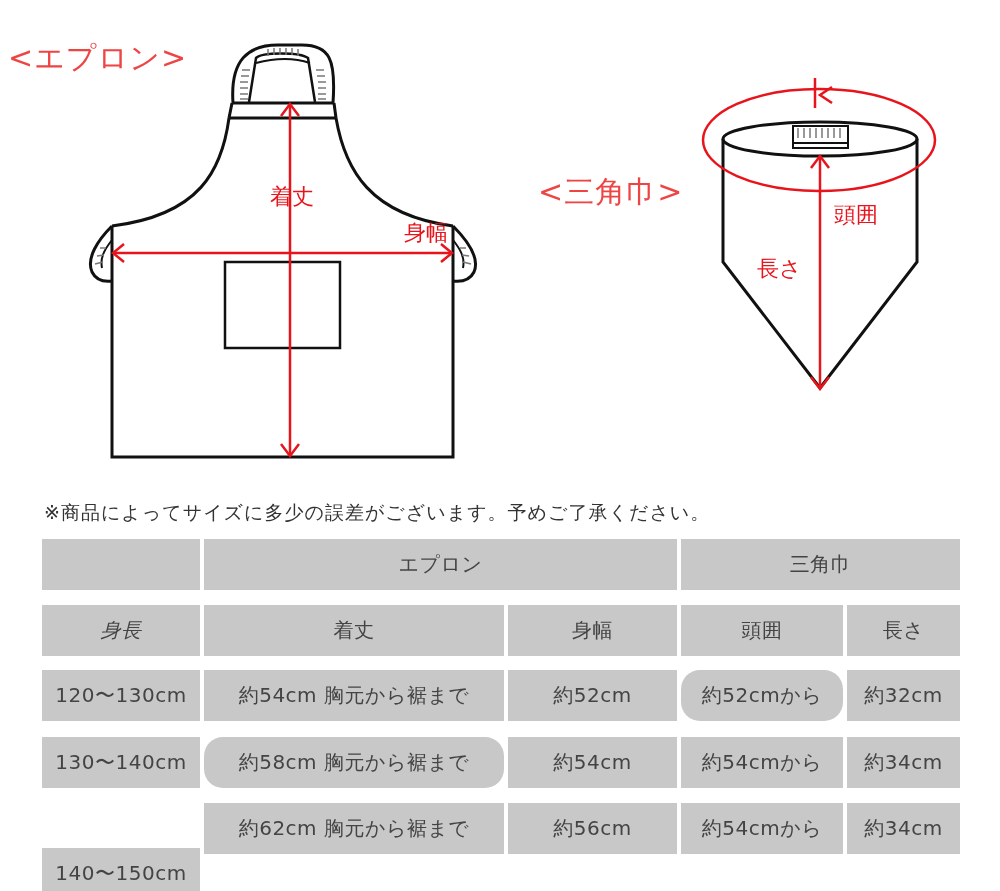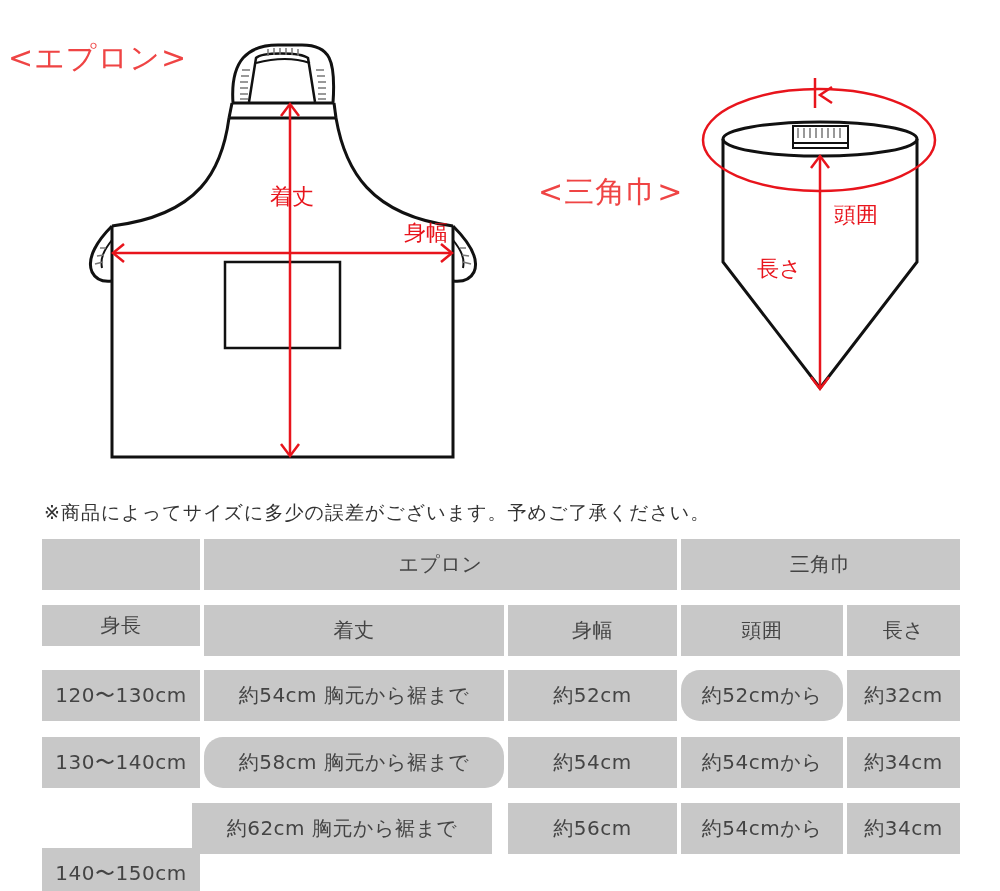--- a/index.html
+++ b/index.html
@@ -115,21 +115,21 @@
 </svg>
 
 <div id="note">※商品によってサイズに多少の誤差がございます。予めご了承ください。</div>
 
 <div>
 
   <div class="cell" style="left:42px;top:539px;width:158px;height:51px;"></div>
   <div class="cell" style="left:204px;top:539px;width:473px;height:51px;">エプロン</div>
   <div class="cell" style="left:681px;top:539px;width:279px;height:51px;">三角巾</div>
 
-  <div class="cell" style="left:42px;top:605px;width:158px;height:41px;">身長</div>
+  <div class="cell" style="left:42px;top:605px;width:158px;height:51px;font-style:italic;">身長</div>
   <div class="cell" style="left:204px;top:605px;width:300px;height:51px;">着丈</div>
   <div class="cell" style="left:508px;top:605px;width:169px;height:51px;">身幅</div>
   <div class="cell" style="left:681px;top:605px;width:162px;height:51px;">頭囲</div>
   <div class="cell" style="left:847px;top:605px;width:113px;height:51px;">長さ</div>
 
   <div>
     <div class="cell" style="left:42px;top:670px;width:158px;height:51px;">120〜130cm</div>
     <div class="cell" style="left:204px;top:670px;width:300px;height:51px;">約54cm 胸元から裾まで</div>
     <div class="cell" style="left:508px;top:670px;width:169px;height:51px;">約52cm</div>
     <div class="cell" style="left:681px;top:670px;width:162px;height:51px;border-radius:19px;">約52cmから</div>
@@ -139,18 +139,18 @@
   <div>
     <div class="cell" style="left:42px;top:737px;width:158px;height:51px;">130〜140cm</div>
     <div class="cell" style="left:204px;top:737px;width:300px;height:51px;border-radius:19px;">約58cm 胸元から裾まで</div>
     <div class="cell" style="left:508px;top:737px;width:169px;height:51px;">約54cm</div>
     <div class="cell" style="left:681px;top:737px;width:162px;height:51px;">約54cmから</div>
     <div class="cell" style="left:847px;top:737px;width:113px;height:51px;">約34cm</div>
   </div>
 
   <div>
     <div class="cell" style="left:42px;top:848px;width:158px;height:51px;">140〜150cm</div>
-    <div class="cell" style="left:192px;top:803px;width:300px;height:51px;">約62cm 胸元から裾まで</div>
+    <div class="cell" style="left:204px;top:803px;width:300px;height:51px;">約62cm 胸元から裾まで</div>
     <div class="cell" style="left:508px;top:803px;width:169px;height:51px;">約56cm</div>
     <div class="cell" style="left:681px;top:803px;width:162px;height:51px;">約54cmから</div>
     <div class="cell" style="left:847px;top:803px;width:113px;height:51px;">約34cm</div>
   </div>
 </div>
 
 </body></html>

